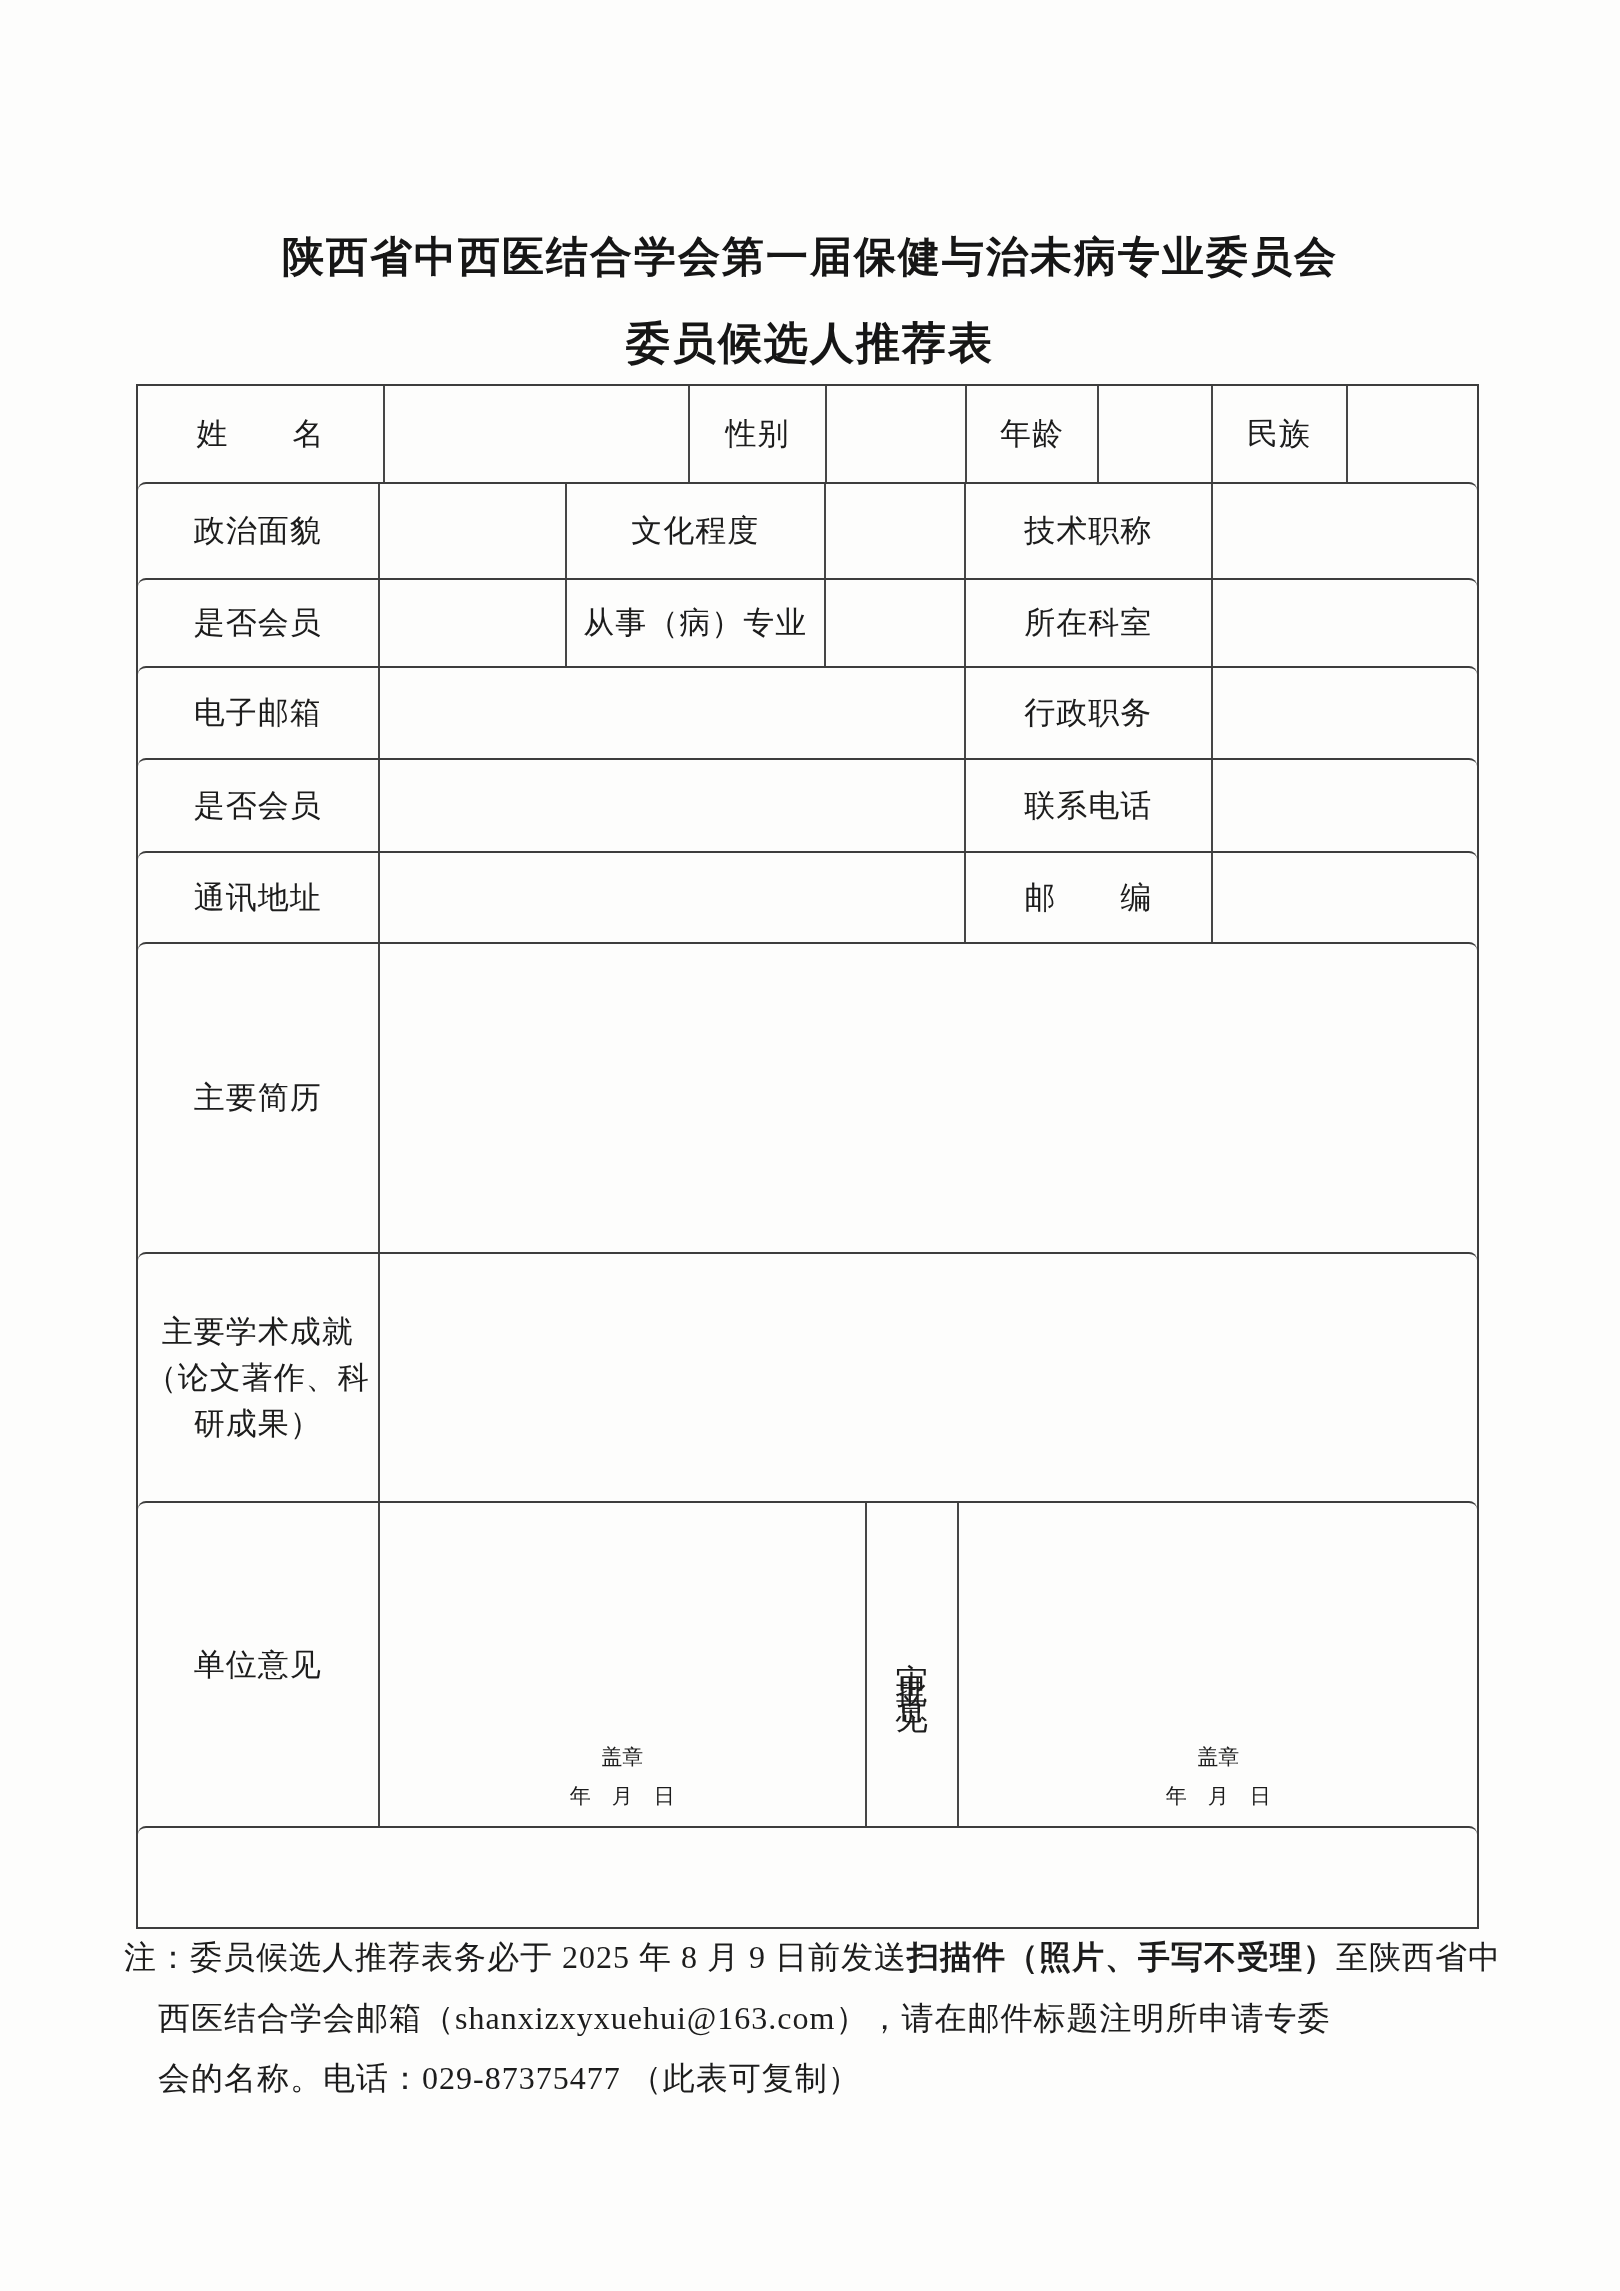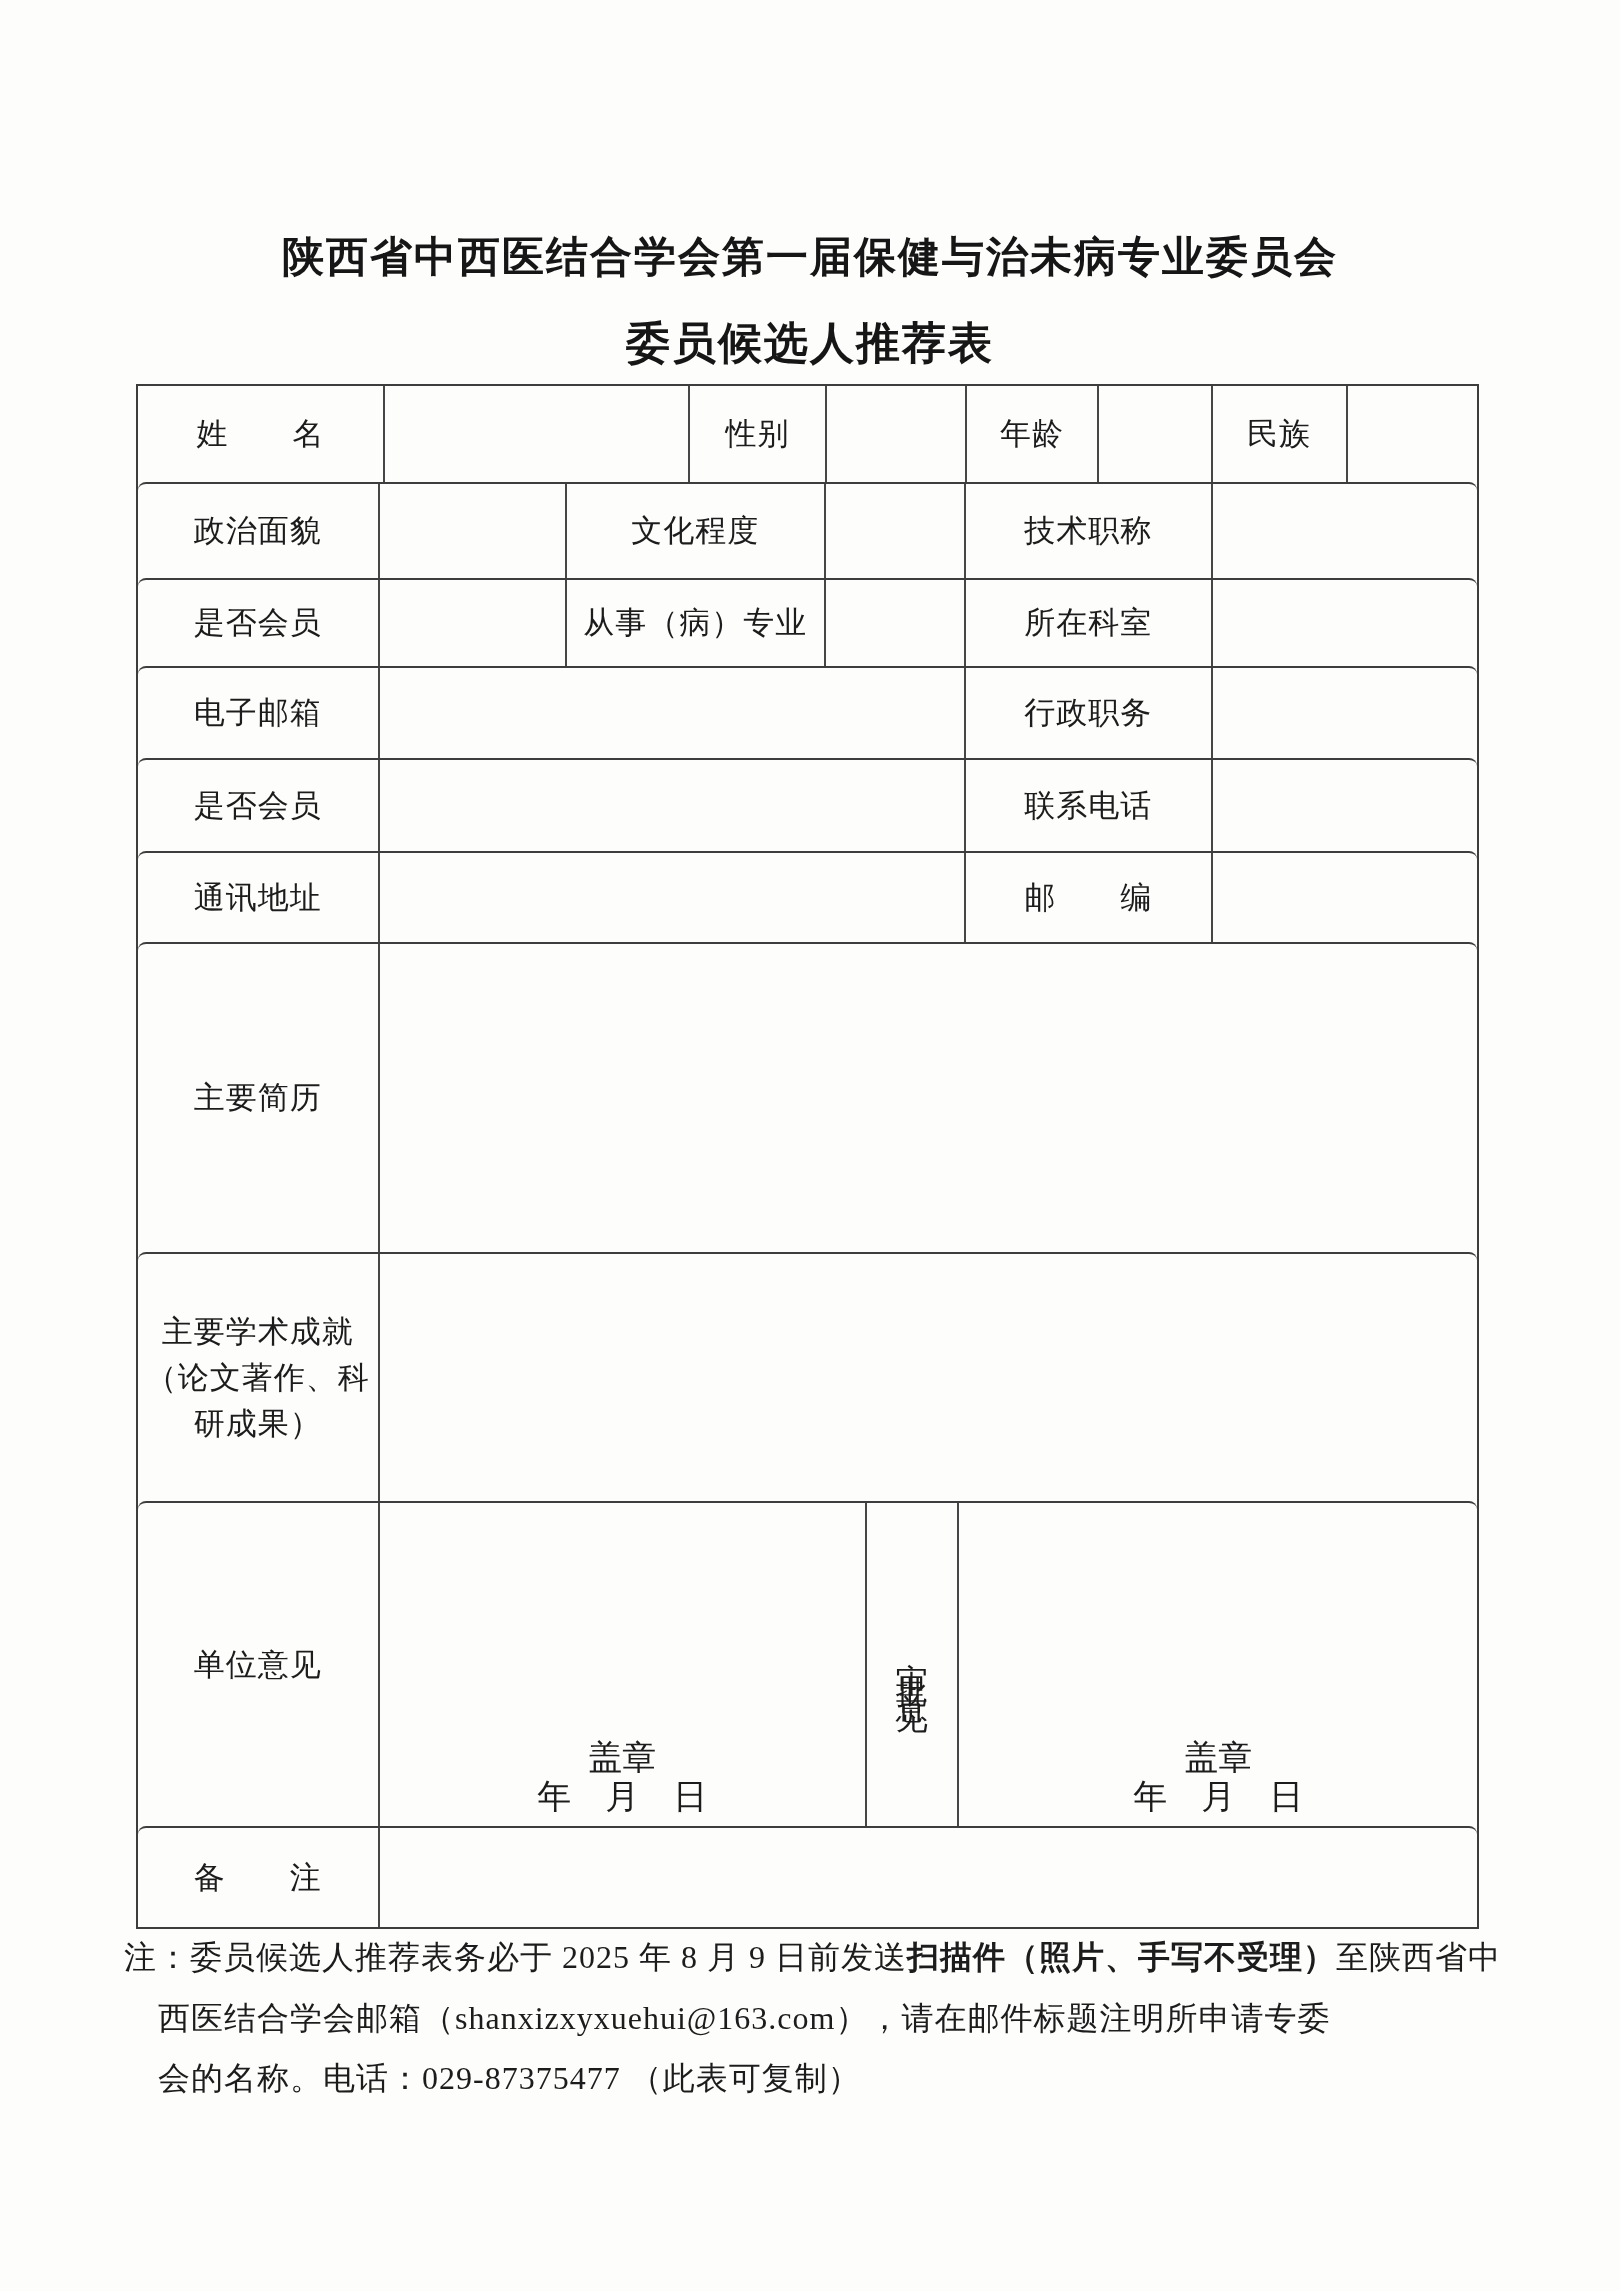--- a/index.html
+++ b/index.html
@@ -41,21 +41,21 @@
   .lbl{
     display:flex;align-items:center;justify-content:center;
     font-size:31px;letter-spacing:1px;color:#1c1c1c;
     text-align:center;
   }
   .multi{flex-direction:column;line-height:46px;}
   .seal-cell{
     display:flex;align-items:flex-end;justify-content:center;
     padding-bottom:9.8px;
   }
-  .seal-block{text-align:center;font-size:34px;line-height:39px;}
+  .seal-block{text-align:center;font-size:21px;line-height:39px;}
   .vert-cell{display:flex;align-items:center;justify-content:center;}
   .vtext{
     writing-mode:vertical-rl;text-orientation:upright;
     font-size:32px;letter-spacing:13.7px;line-height:1;
   }
   .footnote{
     position:absolute;left:124px;top:1937px;width:1402px;
     font-size:32px;color:#1c1c1c;
   }
   .fn-line{height:40px;line-height:40px;margin-bottom:20.6px;white-space:nowrap;letter-spacing:1px;}
@@ -149,21 +149,20 @@
       </div>
       <div class="tcell seal-cell grow">
         <div class="seal-block">
           <div>盖章</div>
           <div>年　月　日</div>
         </div>
       </div>
     </div>
 
     <div class="trow" style="height:101px">
-      <div class="tcell lbl" style="width:17.9%">备　　注</div>
       <div class="tcell inp grow"></div>
     </div>
 
   </div>
 
   <div class="footnote">
     <div class="fn-line"><span>注：委员候选人推荐表务必于 2025 年 8 月 9 日前发送</span><span class="b">扫描件（照片、手写不受理）</span><span>至陕西省中</span></div>
     <div class="fn-line fn-indent">西医结合学会邮箱（shanxizxyxuehui@163.com），请在邮件标题注明所申请专委</div>
     <div class="fn-line fn-indent">会的名称。电话：029-87375477 （此表可复制）</div>
   </div>

